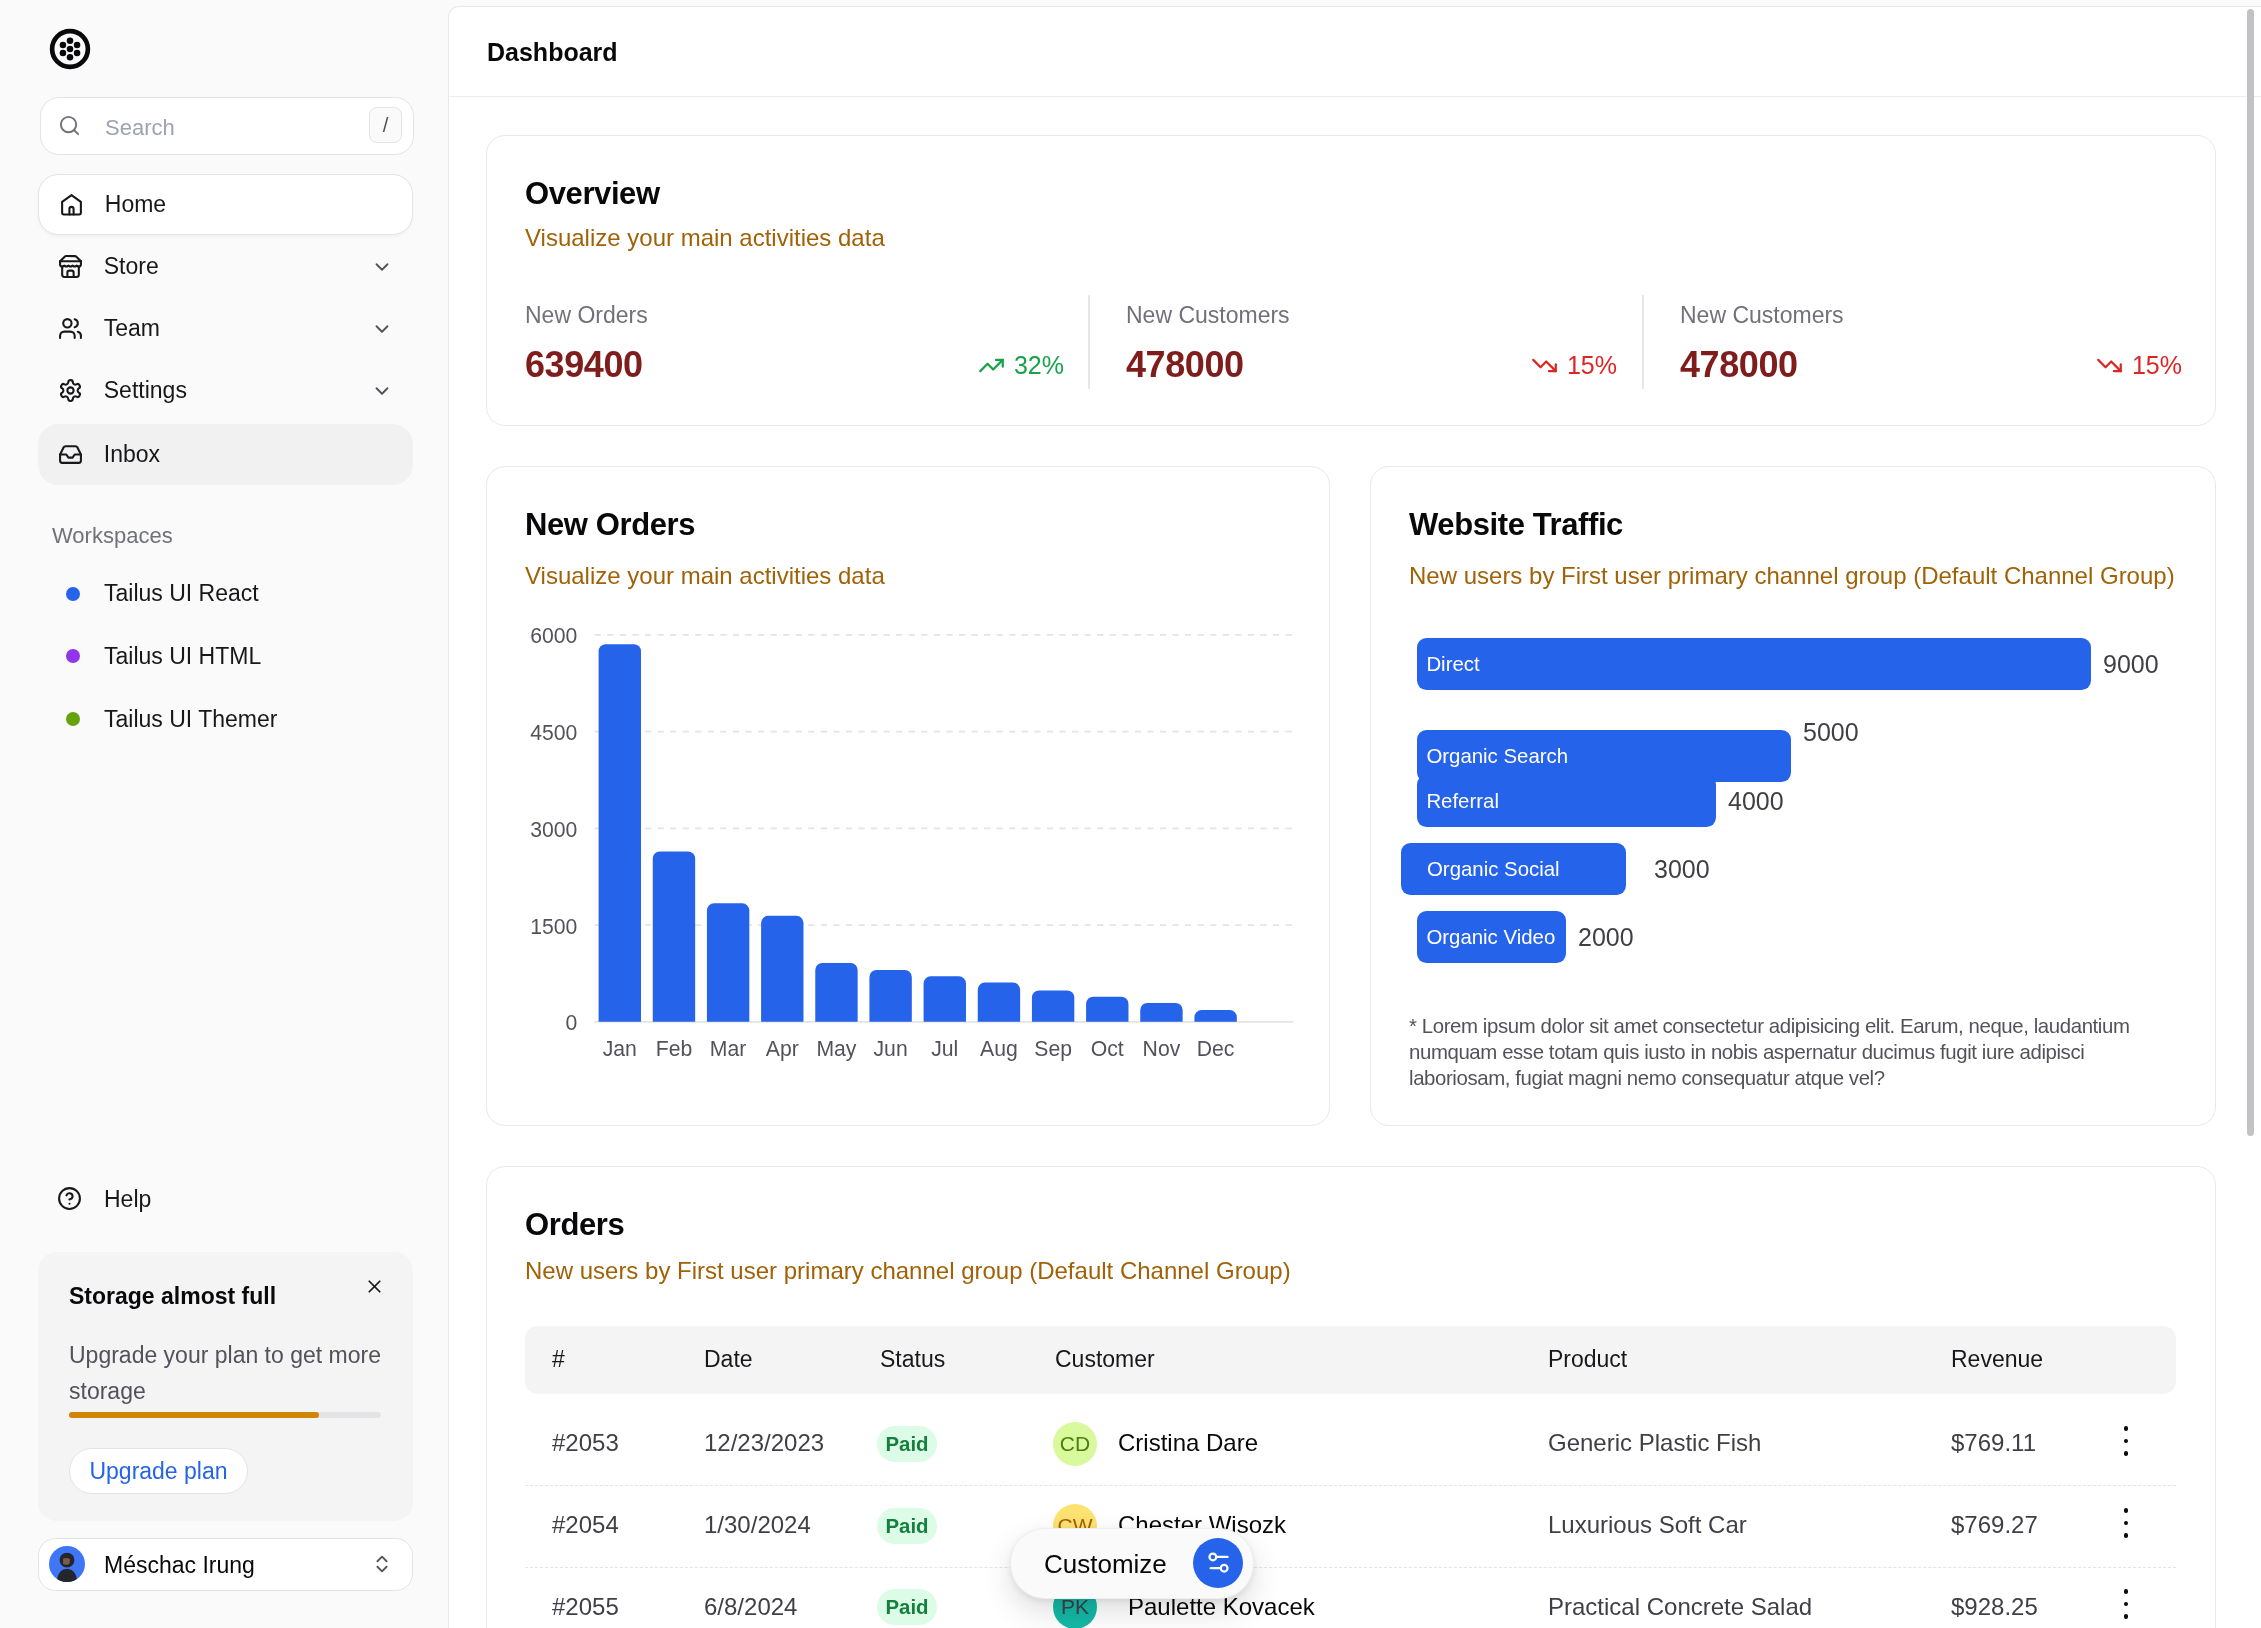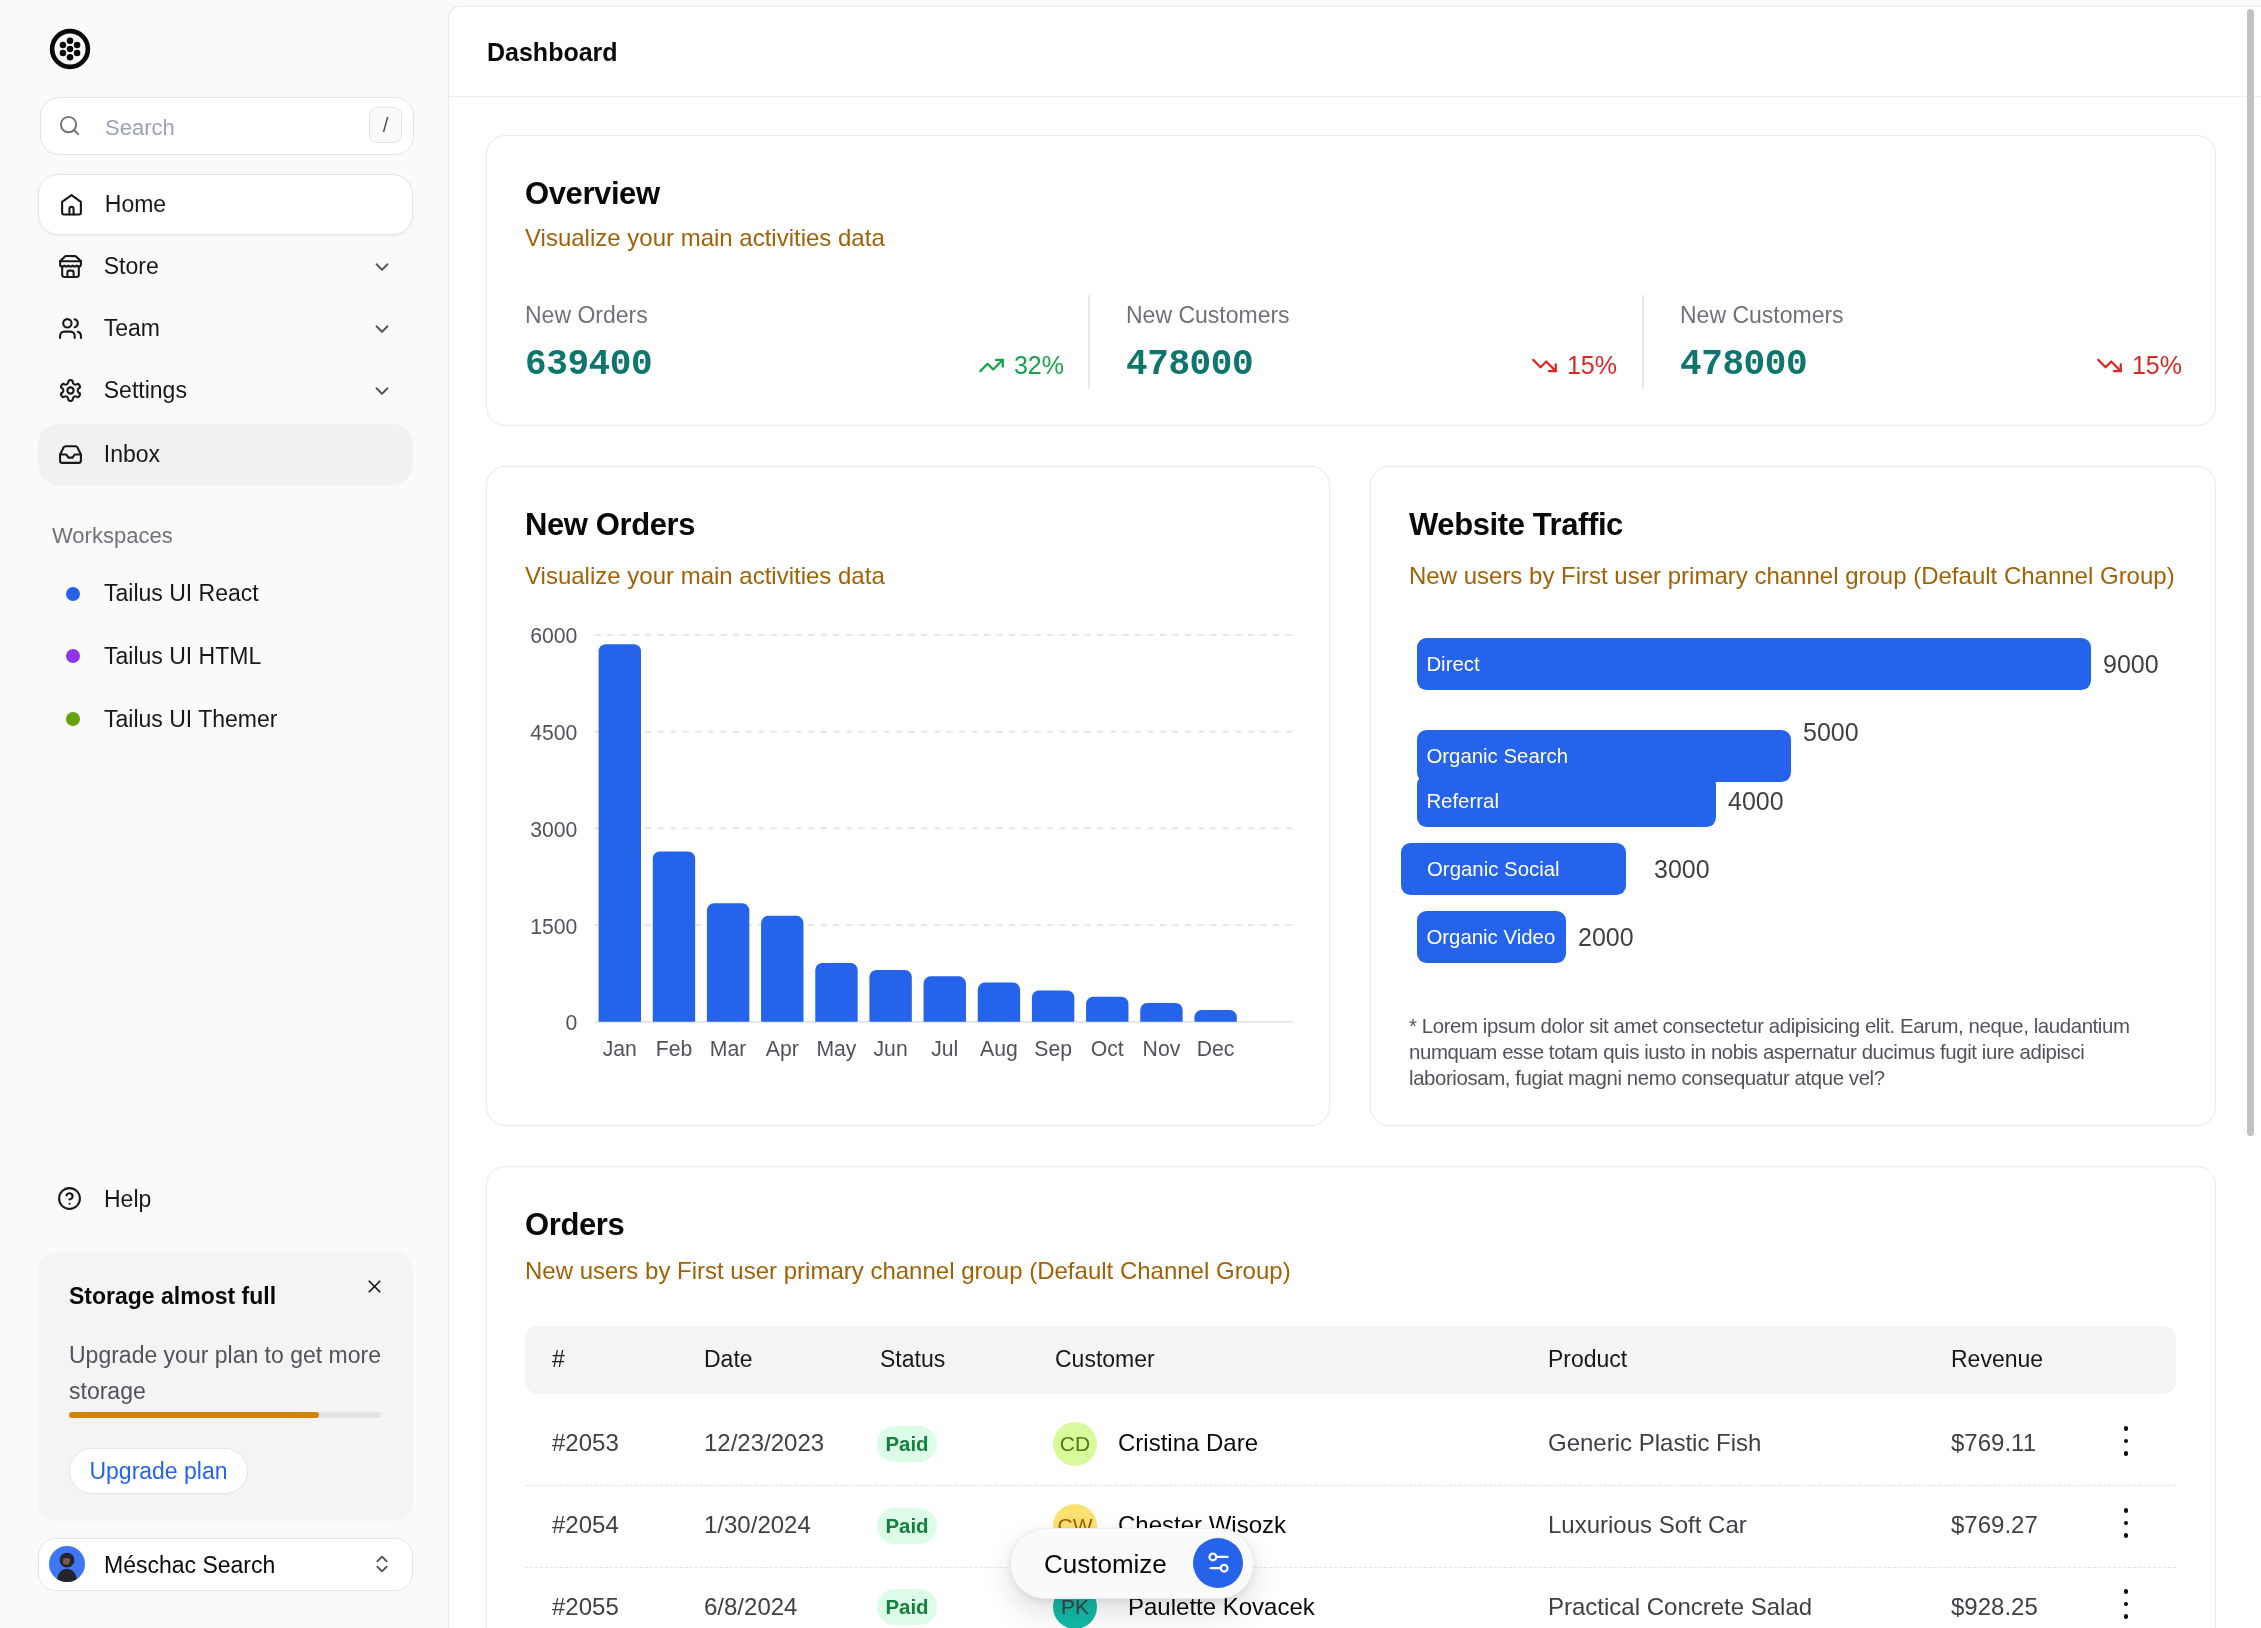--- a/index.html
+++ b/index.html
@@ -16,21 +16,21 @@
 }
 #header { position:absolute; left:0; top:0; width:100%; height:90px; border-bottom:1.6px solid #ededef; }
 #header .title { position:absolute; left:38px; top:31px; font-size:25px; font-weight:700; color:#09090b; }
 
 .card { position:absolute; background:#fff; border:1.6px solid #e9e9eb; border-radius:19px; }
 .ctitle { position:absolute; font-size:31px; font-weight:700; color:#09090b; letter-spacing:-0.4px; }
 .csub { position:absolute; font-size:24px; color:#a16207; white-space:nowrap; }
 
 
 .statlabel { position:absolute; font-size:23px; color:#71717a; }
-.statnum { position:absolute; font-size:36px; font-weight:700; color:#0f766e; letter-spacing:-0.4px;font-family:Liberation Mono, monospace; }
+.statnum { position:absolute; font-size:36px; font-weight:700; color:#7f1d1d; letter-spacing:-0.4px; }
 .trend { position:absolute; display:flex; align-items:center; gap:9.4px; font-size:25px; }
 .trend.up { color:#16a34a; }
 .trend.down { color:#dc2626; }
 .vdiv { position:absolute; width:1.6px; background:#e7e7e9; }
 
 
 .thead { position:absolute; background:#f4f4f5; border-radius:12.6px; }
 .th { position:absolute; font-size:23px; font-weight:400; color:#18181b; }
 .td { position:absolute; font-size:24px; color:#3f3f46; }
 .pill { position:absolute; width:60px; height:36px; border-radius:18px; background:#dcfce7; color:#15803d; font-size:20.4px; font-weight:700; display:flex; align-items:center; justify-content:center; }
@@ -159,21 +159,21 @@
             <circle cx="23" cy="23" r="23"></circle>
           </clipPath>
         </defs>
       <g clip-path="url(#avc)">
         <rect width="46" height="46" fill="#3f76f6"></rect>
         <path d="M10 46 Q11 30 23 29 Q35 30 36 46 Z" fill="#23262b"></path>
         <circle cx="23" cy="18" r="9.5" fill="#23262b"></circle>
         <path d="M18 16 q5 -2 9 1 l-1 6 q-4 2 -8 0 Z" fill="#7a5c49"></path>
       </g>
     </svg>
-    <div class="abs" style="left:65px;top:13.3px;font-size:23px;color:#09090b;">Méschac Search</div>
+    <div class="abs" style="left:65px;top:13.3px;font-size:23px;color:#09090b;">Méschac Irung</div>
     <svg class="ic abs" style="right:19px;top:14px;" width="22" height="22" viewBox="0 0 24 24" fill="none" stroke="#52525b" stroke-width="2" stroke-linecap="round" stroke-linejoin="round">
         <path d="m7 15 5 5 5-5"></path>
         <path d="m7 9 5-5 5 5"></path>
       </svg>
   </div>
 </div>
 
 <div id="main">
   <div id="header">
       <div class="title">Dashboard</div>

